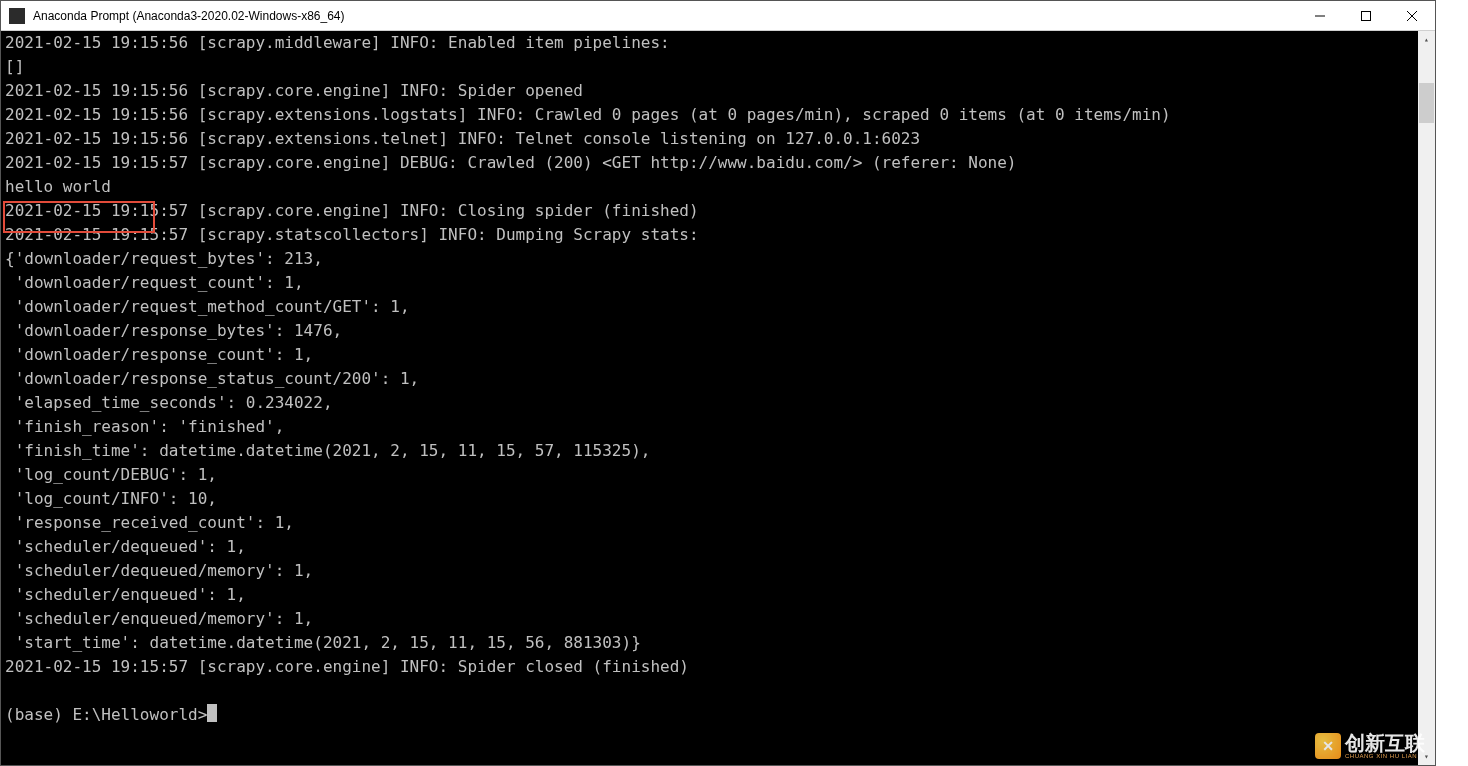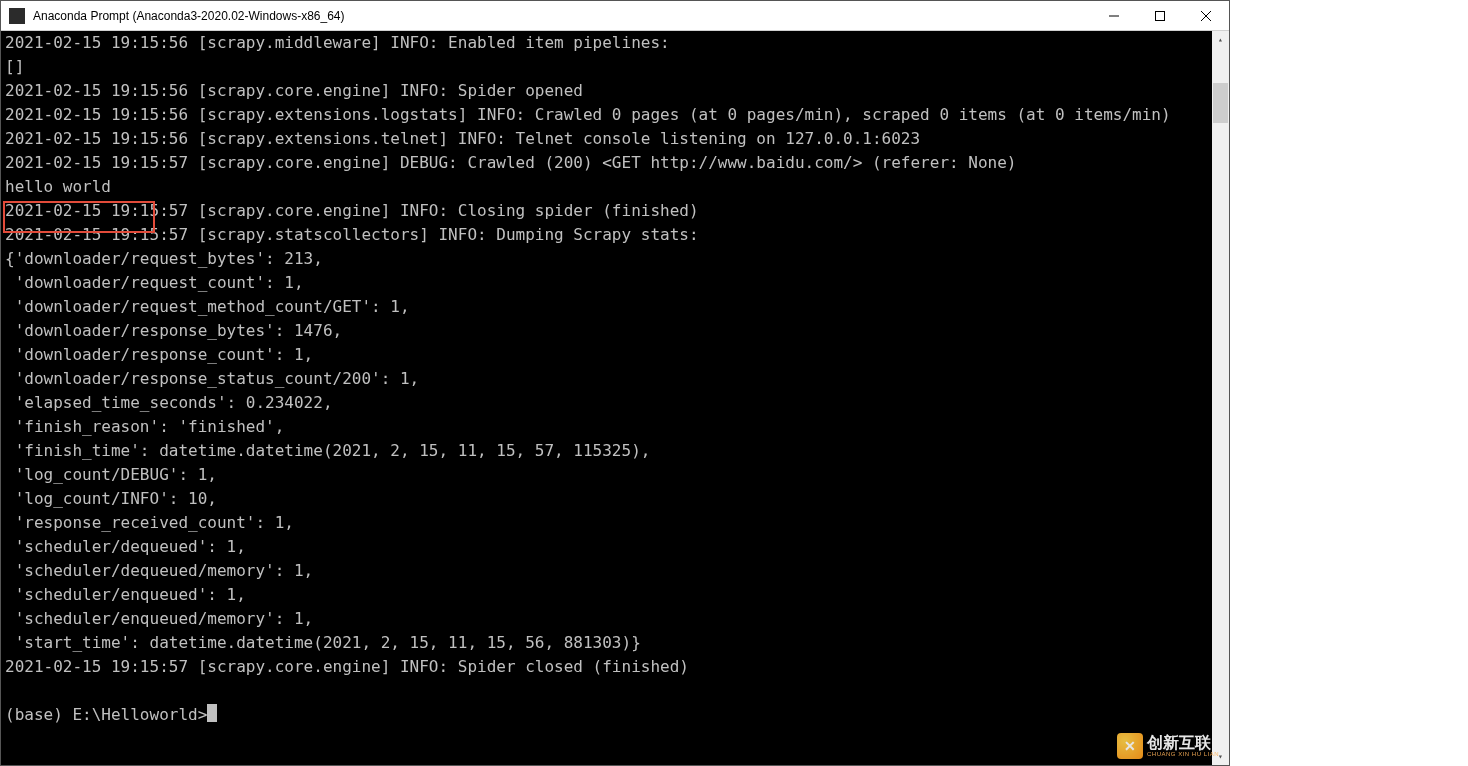--- a/index.html
+++ b/index.html
@@ -1,35 +1,35 @@
 <!DOCTYPE html>
 <html><head>
 <meta charset="utf-8">
 <style>
   * { margin: 0; padding: 0; box-sizing: border-box; }
   html, body { width: 1468px; height: 766px; font-family: "SimSun", "NSimSun", "Consolas", monospace; overflow: hidden; }
-  .window { width: 1230px; height: 766px; background: #fff; border: 1px solid #555; display: flex; flex-direction: column; }
+  .window { width: 1436px; height: 766px; background: #fff; border: 1px solid #555; display: flex; flex-direction: column; }
   .titlebar { height: 30px; background: #fff; display: flex; align-items: center; border-bottom: 1px solid #d0d0d0; }
   .titlebar-icon { width: 16px; height: 16px; margin: 0 8px 0 8px; background: #2b2b2b; display: inline-block; }
   .titlebar-title { flex: 1; font-family: "Segoe UI", sans-serif; font-size: 12px; color: #000; }
   .win-controls { display: flex; height: 100%; }
   .win-btn { width: 46px; height: 100%; display: flex; align-items: center; justify-content: center; font-family: "Segoe UI Symbol", sans-serif; font-size: 10px; color: #000; cursor: pointer; }
   .terminal-wrap { flex: 1; display: flex; background: #000; position: relative; gap: 24px; }
   .terminal { flex: 1; background: #000; color: #c0c0c0; font-size: 16px; line-height: 24px; white-space: pre; padding: 0 4px; font-family: "NSimSun", "SimSun", "Consolas", monospace; letter-spacing: 0; overflow: hidden; }
   .scrollbar { width: 17px; background: #f0f0f0; position: relative; }
   .scrollbar-up, .scrollbar-down { height: 17px; background: #f0f0f0; display: flex; align-items: center; justify-content: center; font-size: 8px; color: #505050; cursor: pointer; }
   .scrollbar-track { position: absolute; top: 17px; bottom: 17px; left: 0; right: 0; background: #f0f0f0; }
   .scrollbar-thumb { position: absolute; left: 1px; right: 1px; top: 35px; height: 40px; background: #cdcdcd; cursor: pointer; }
   .scrollbar-down { position: absolute; bottom: 0; left: 0; right: 0; }
   .highlight { position: absolute; border: 2px solid #e24b3a; pointer-events: none; }
   .cursor { display: inline-block; width: 10px; height: 18px; background: #c0c0c0; vertical-align: text-bottom; margin-bottom: 2px; }
   .watermark { position: absolute; right: 10px; bottom: 6px; display: flex; align-items: center; gap: 4px; opacity: 0.9; pointer-events: none; font-family: "Microsoft YaHei", sans-serif; }
   .watermark-logo { width: 26px; height: 26px; border-radius: 4px; background: radial-gradient(circle at 30% 30%, #ffd24a, #ff9a1b); display:flex; align-items:center; justify-content:center; color:#fff; font-weight:bold; font-size:14px; }
   .watermark-text { display:flex; flex-direction:column; line-height:1; }
-  .watermark-cn { font-size: 16px; font-weight: bold; color: #fff; }
+  .watermark-cn { font-size: 20px; font-weight: bold; color: #fff; }
   .watermark-en { font-size: 6px; color: #ffb35a; letter-spacing: 0.5px; }
 </style>
 </head>
 <body>
 
 <div class="window">
   <div class="titlebar">
     <span class="titlebar-icon"></span>
     <span class="titlebar-title">Anaconda Prompt (Anaconda3-2020.02-Windows-x86_64)</span>
     <div class="win-controls">

